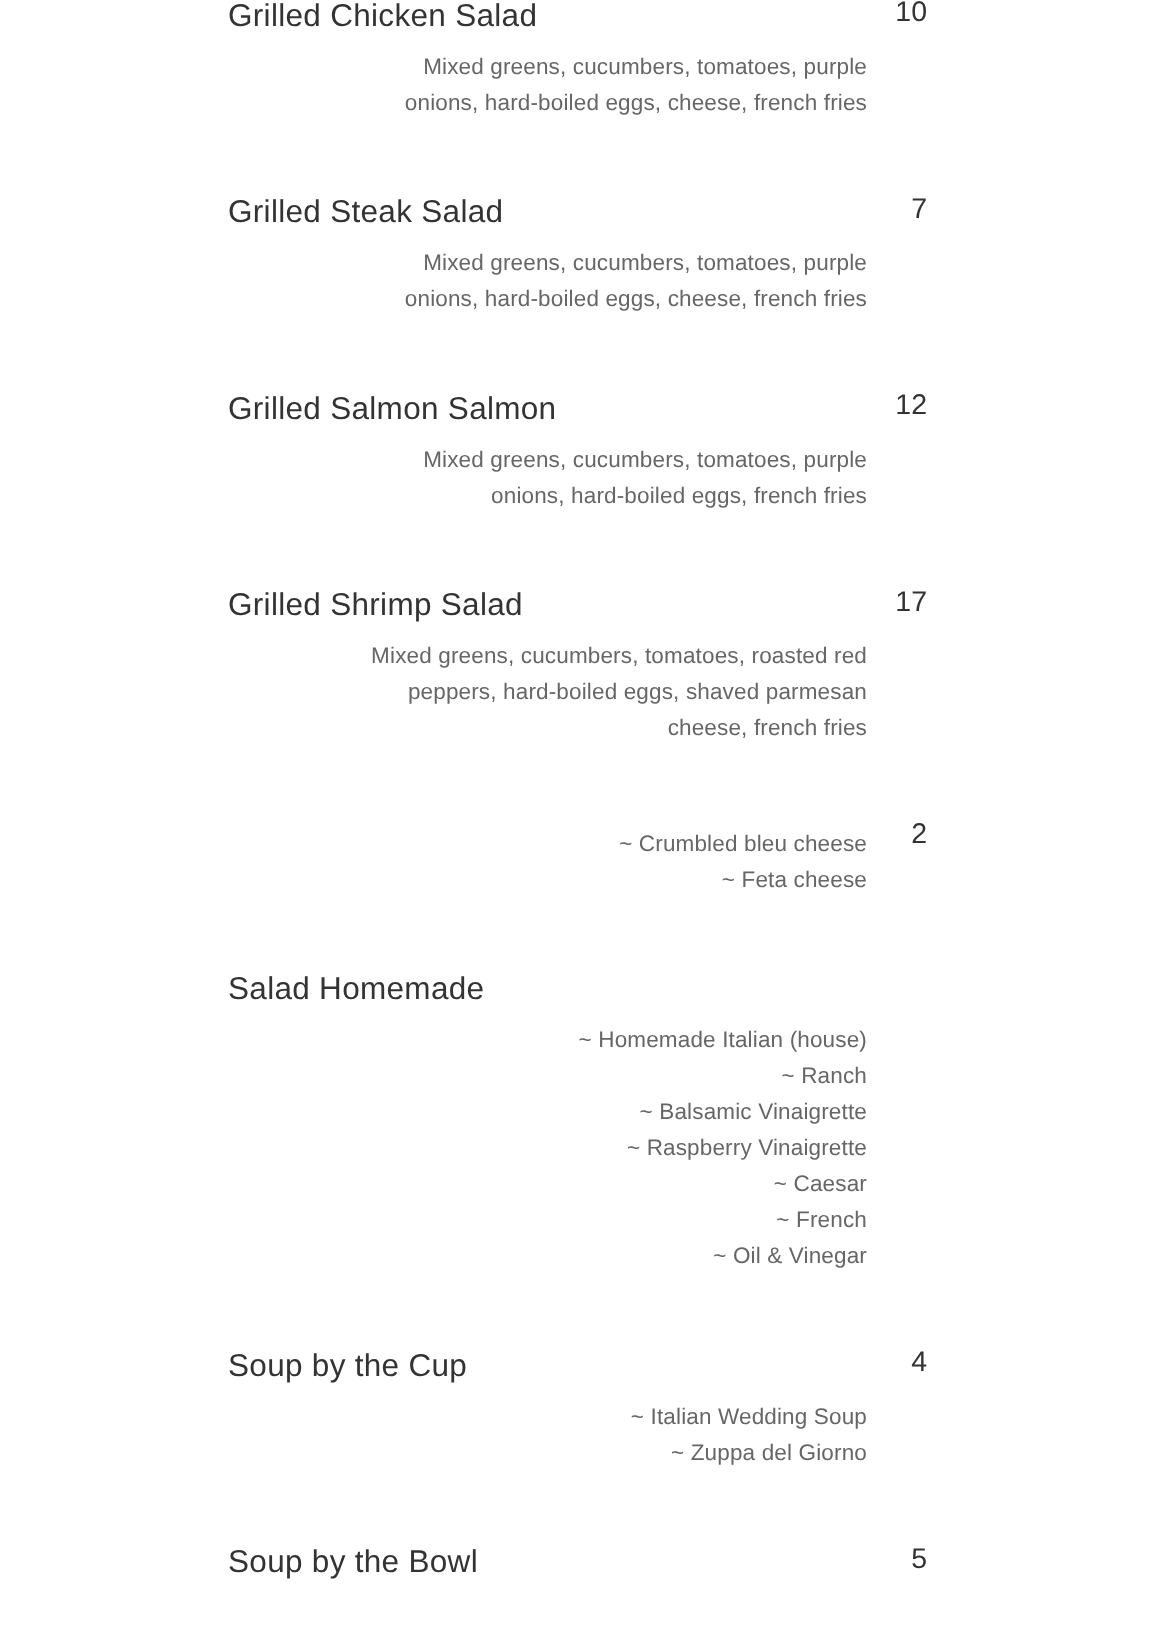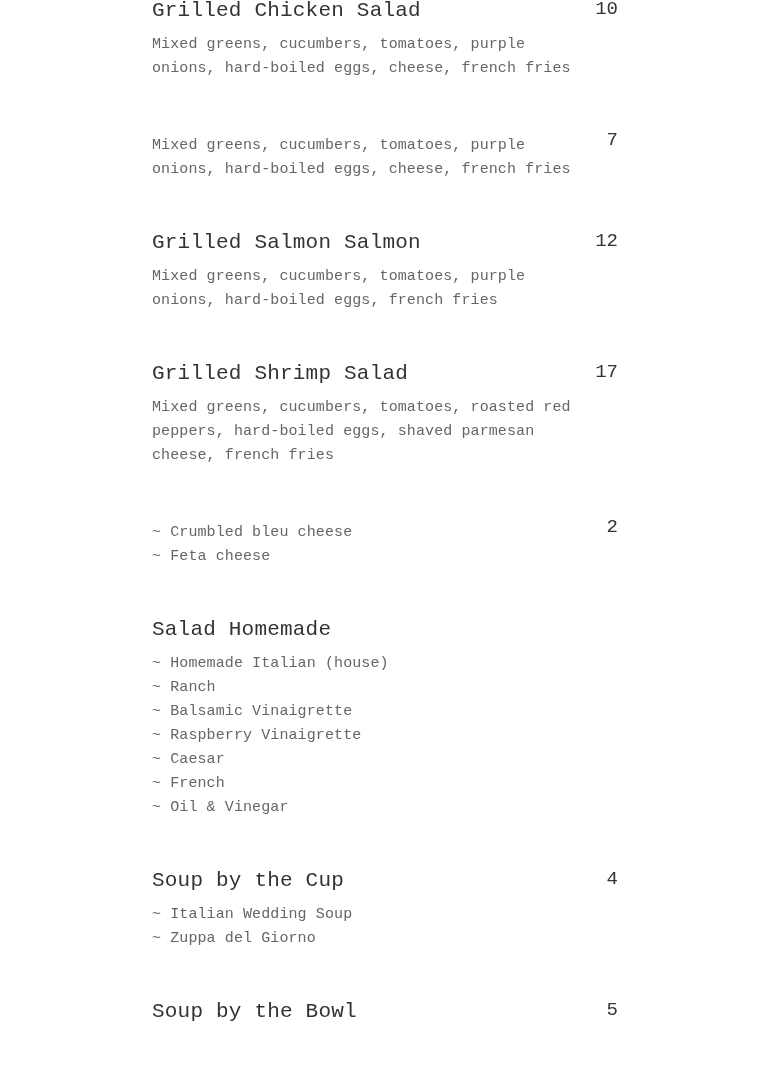--- a/index.html
+++ b/index.html
@@ -6,21 +6,21 @@
     margin: 0;
     padding: 0;
     background: #ffffff;
   }
   .page {
     position: relative;
     width: 770px;
     height: 1089px;
     overflow: hidden;
     background: #ffffff;
-    font-family: Liberation Mono, monospace;
+    font-family: Liberation Sans, sans-serif;
   }
   .menu {
     position: absolute;
     left: 152px;
     top: -4px;
     width: 466px;
   }
   .menu-item {
     display: flex;
     justify-content: space-between;
@@ -39,20 +39,21 @@
     color: #333333;
     letter-spacing: 0.2px;
   }
   .item-desc {
     margin-top: 7px;
     font-size: 15px;
     line-height: 24px;
     color: #666666;
     white-space: pre-line;
     letter-spacing: 0.1px;
+    text-align: right;
   }
   .item-desc:empty {
     display: none;
   }
   .item-price {
     flex: 0 0 auto;
     min-width: 40px;
     margin-top: -2px;
     font-size: 19px;
     line-height: 30px;
@@ -70,20 +71,21 @@
     <div class="item-main">
       <h3 class="item-title">Grilled Chicken Salad</h3>
       <div class="item-desc">Mixed greens, cucumbers, tomatoes, purple
 onions, hard-boiled eggs, cheese, french fries</div>
     </div>
     <div class="item-price">10</div>
   </div>
 
   <div class="menu-item">
     <div class="item-main">
+      <h3 class="item-title">Grilled Steak Salad</h3>
       <div class="item-desc">Mixed greens, cucumbers, tomatoes, purple
 onions, hard-boiled eggs, cheese, french fries</div>
     </div>
     <div class="item-price">7</div>
   </div>
 
   <div class="menu-item">
     <div class="item-main">
       <h3 class="item-title">Grilled Salmon Salmon</h3>
       <div class="item-desc">Mixed greens, cucumbers, tomatoes, purple

